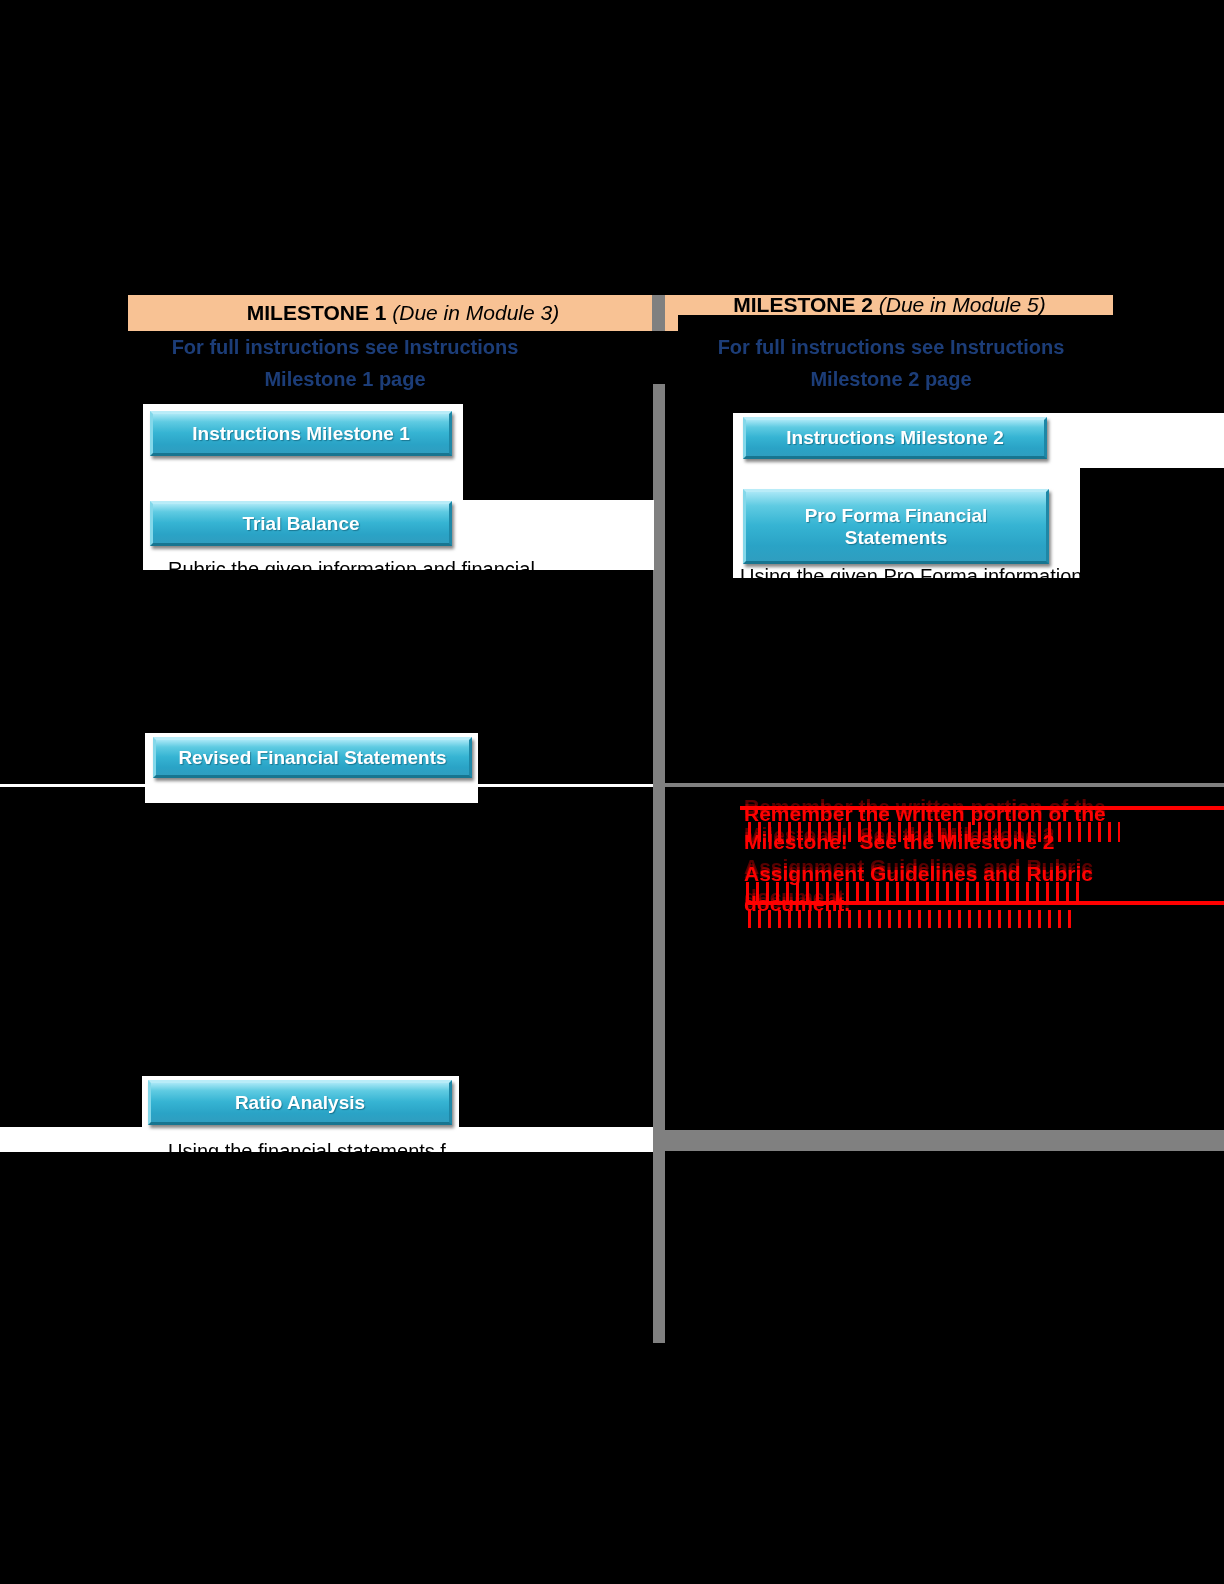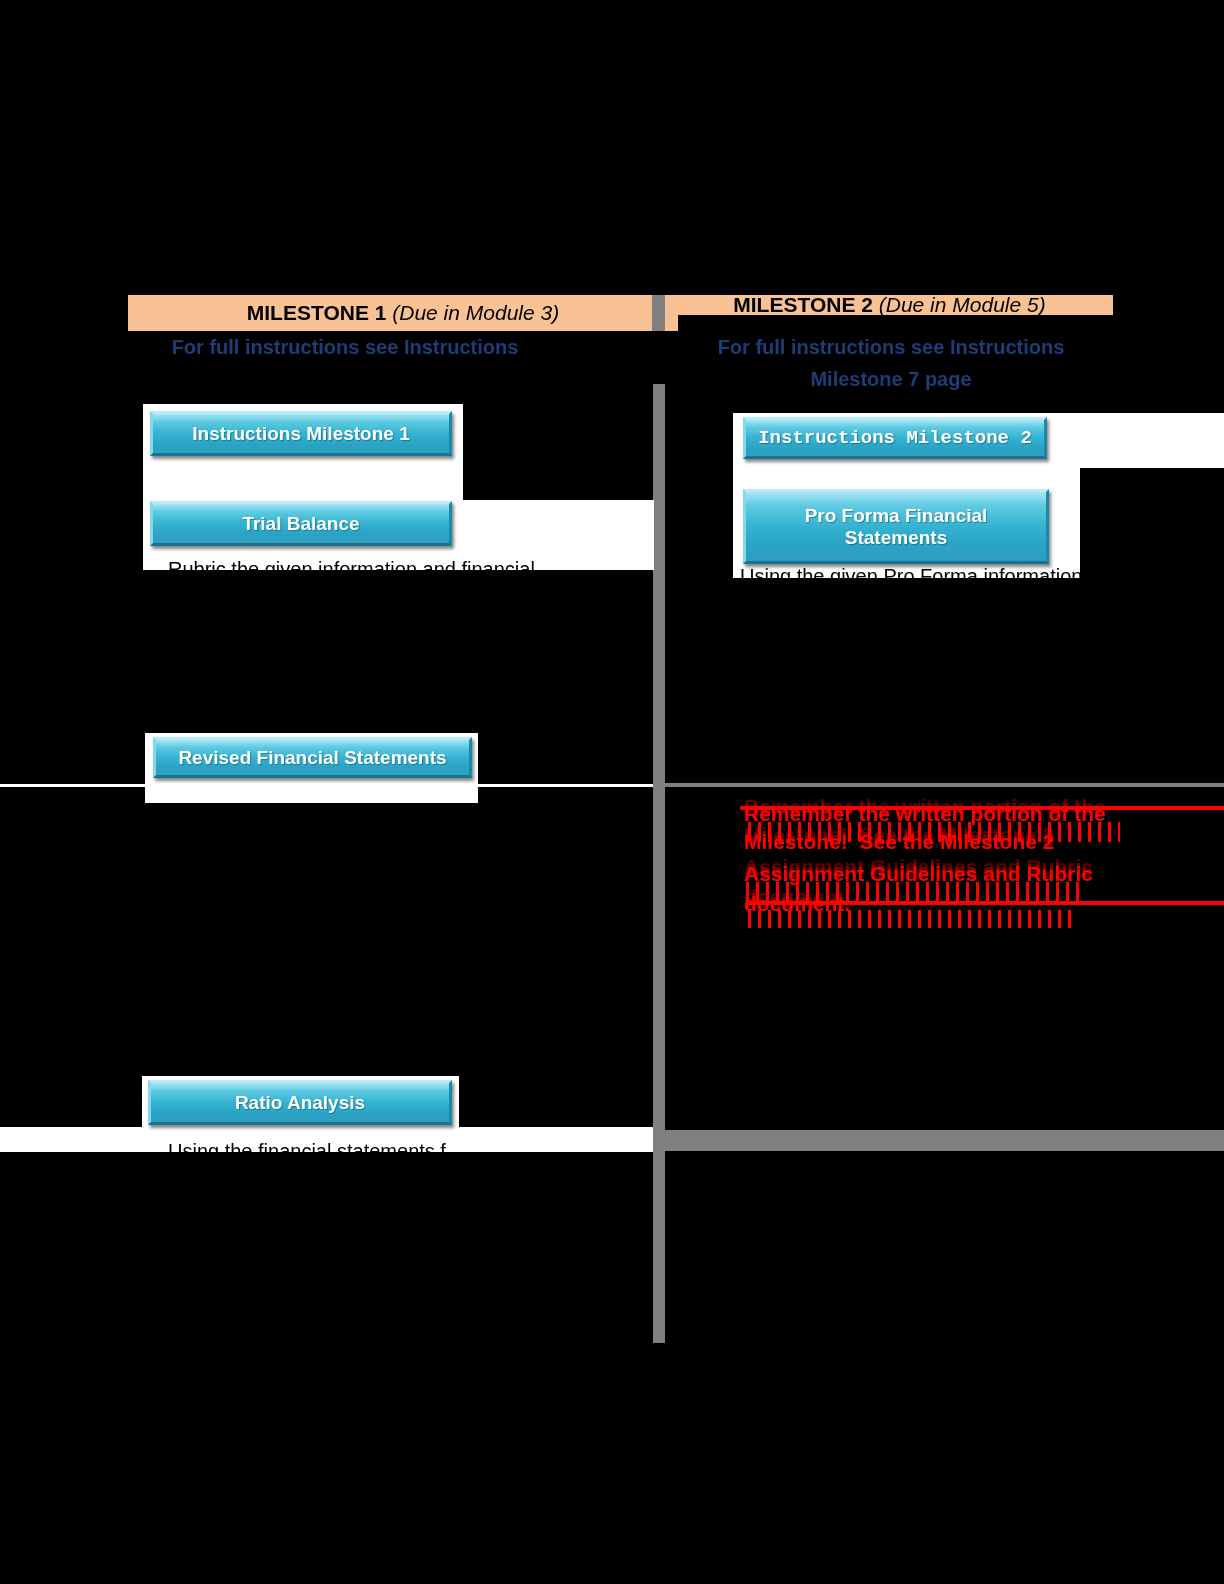--- a/index.html
+++ b/index.html
@@ -59,25 +59,26 @@
   </div>
 
   <div class="abs gray" style="left:652px;top:295px;width:13px;height:36px;"></div>
 
   <div class="abs peach-bar" style="left:666px;top:295px;width:447px;height:20px;">
     <span class="b">MILESTONE 2</span><span class="i"> (Due in Module 5)</span>
   </div>
 
   <div class="abs subtitle" style="left:80px;top:331px;width:530px;">
     <div>For full instructions see Instructions</div>
+    <div>Milestone 1 page</div>
   </div>
 
   <div class="abs subtitle" style="left:666px;top:331px;width:450px;">
     <div>For full instructions see Instructions</div>
-    <div>Milestone 7 page</div>
+    <div>Milestone 2 page</div>
   </div>
 
   <div class="abs gray" style="left:653px;top:384px;width:12px;height:959px;"></div>
 
   <div class="abs whitebox" style="left:143px;top:404px;width:320px;height:97px;"></div>
 
   <div class="abs whitebox" style="left:143px;top:500px;width:511px;height:70px;">
     <span class="clipped-text" style="left:25px;top:58px;">Rubric the given information and financial</span>
   </div>
 
@@ -98,21 +99,21 @@
   <div class="abs btn" style="left:150px;top:501px;width:302px;height:45px;">Trial Balance</div>
 
   <div class="abs btn" style="left:148px;top:1080px;width:304px;height:45px;">Ratio Analysis</div>
 
   <div class="abs whitebox" style="left:733px;top:413px;width:491px;height:55px;"></div>
 
   <div class="abs whitebox" style="left:733px;top:468px;width:347px;height:110px;">
     <span class="clipped-text" style="left:7px;top:97px;">Using the given Pro Forma information</span>
   </div>
 
-  <div class="abs btn" style="left:743px;top:417px;width:304px;height:42px;font-family:Liberation Mono, monospace;">Instructions Milestone 2</div>
+  <div class="abs btn" style="left:743px;top:417px;width:304px;height:42px;">Instructions Milestone 2</div>
 
   <div class="abs btn" style="left:743px;top:489px;width:306px;height:75px;padding:0 40px;">Pro Forma Financial Statements</div>
 
   <div class="abs gray" style="left:655px;top:783px;width:569px;height:4px;"></div>
 
   <div class="abs gray" style="left:655px;top:1130px;width:569px;height:21px;"></div>
 
   <div class="abs red-rule" style="left:740px;top:806px;width:484px;"></div>
 
   <div class="redline" style="left:744px;top:802px;">Remember the written portion of the</div>

